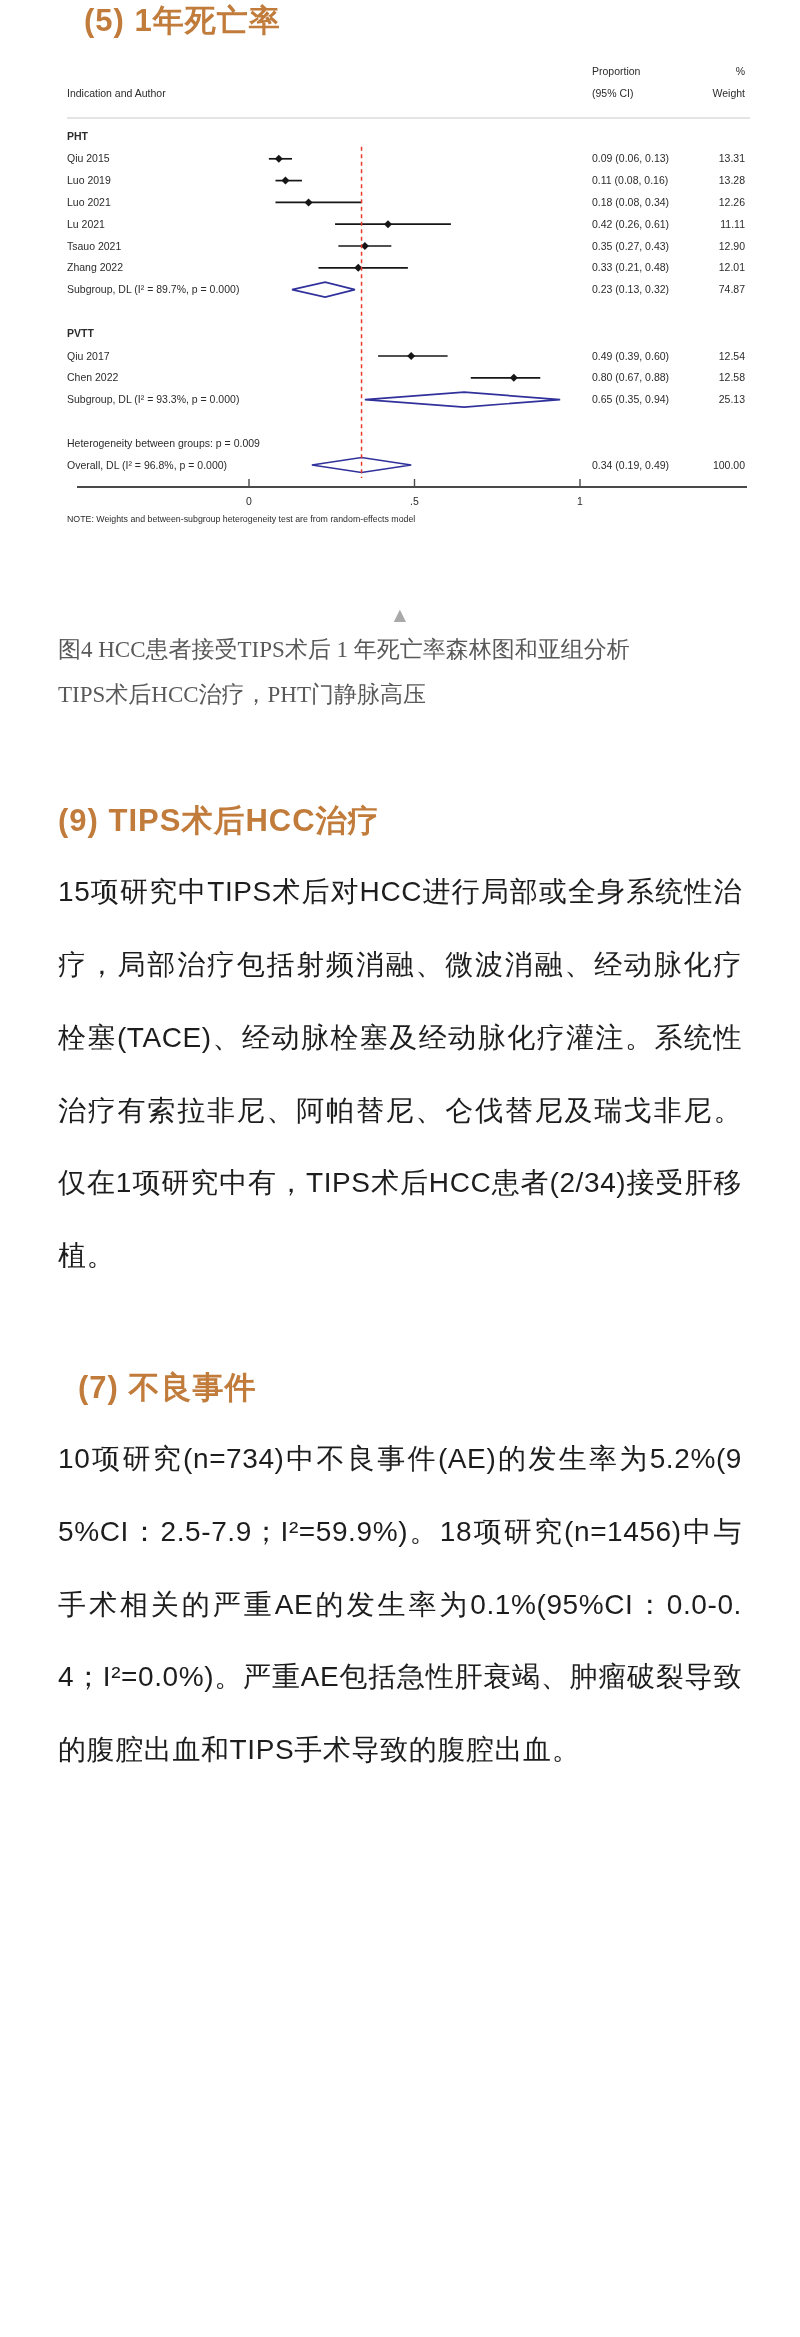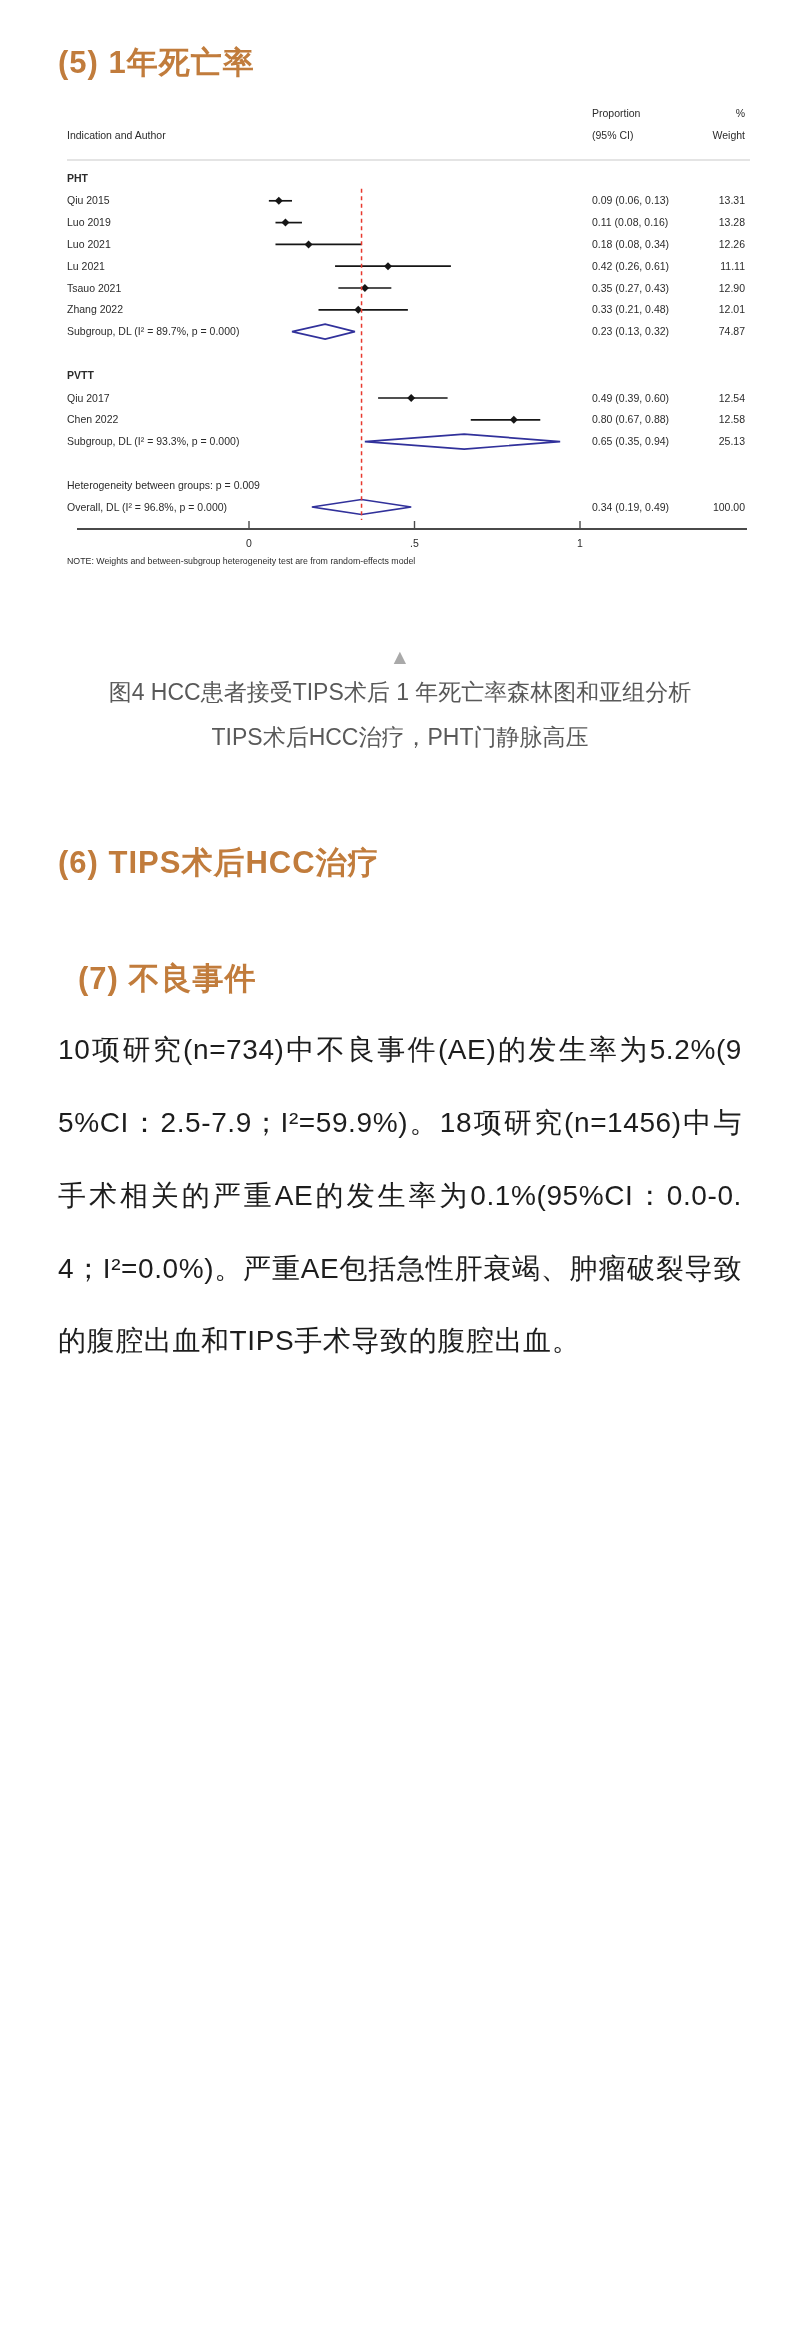--- a/index.html
+++ b/index.html
@@ -5,38 +5,39 @@
   html,body{margin:0;padding:0;background:#ffffff;}
   .page{
     width:800px;min-height:2337px;margin:0 auto;background:#ffffff;
     box-sizing:border-box;padding:0 58px 60px 58px;
     font-family:"Liberation Sans","DejaVu Sans",sans-serif;
   }
   h2.sec{
     font-size:31px;font-weight:700;color:#c17c3c;
     margin:0;padding:0;letter-spacing:1px;
   }
-  #sec5-heading{padding-top:42px;}
+  #sec5-heading{margin-left:26px;}
   #sec6-heading{margin-top:86px;}
   #sec7-heading{margin-top:74px;margin-left:20px;}
   p.body{
     font-size:28px;line-height:2.6;color:#1d1d1d;margin:14px 0 0 0;
     text-align:justify;text-justify:inter-ideograph;letter-spacing:0.6px;
     word-break:break-all;
   }
   figure.forest{
     margin:14px 0 0 -3px;padding:0;width:700px;text-decoration:underline;
   }
   .collapse{
     text-align:center;color:#a9a9a9;font-size:21px;line-height:1;
     margin-top:64px;user-select:none;
   }
   .cap{
-    text-align:center;font-size:23px;color:#595959;line-height:1.68;
+    text-align:left;font-size:23px;color:#595959;line-height:1.68;
     margin:6px 0 0 0;
+    font-family:Liberation Serif, serif;
   }
   svg text{font-family:"Liberation Sans","DejaVu Sans",sans-serif;}
 </style>
 </head>
 <body>
 
 <div class="page">
 
   <h2 class="sec" id="sec5-heading">(5) 1年死亡率</h2>
 
@@ -114,20 +115,21 @@
         <text x="525" y="449.0000000000001" font-size="10.5" fill="#2b2b2b" text-anchor="middle">1</text>
         <text x="12" y="466.0000000000001" font-size="8.8" fill="#2b2b2b">NOTE: Weights and between-subgroup heterogeneity test are from random-effects model</text>
       </svg>
   </figure>
 
   <div class="collapse">▲</div>
 
   <div class="cap">图4 HCC患者接受TIPS术后 1 年死亡率森林图和亚组分析</div>
   <div class="cap">TIPS术后HCC治疗，PHT门静脉高压</div>
 
-  <h2 class="sec" id="sec6-heading">(6) TIPS术后HCC治疗</h2>
+  <h2 class="sec" id="sec6-heading">(9) TIPS术后HCC治疗</h2>
 
+  <p class="body">15项研究中TIPS术后对HCC进行局部或全身系统性治疗，局部治疗包括射频消融、微波消融、经动脉化疗栓塞(TACE)、经动脉栓塞及经动脉化疗灌注。系统性治疗有索拉非尼、阿帕替尼、仑伐替尼及瑞戈非尼。仅在1项研究中有，TIPS术后HCC患者(2/34)接受肝移植。</p>
 
   <h2 class="sec" id="sec7-heading">(7) 不良事件</h2>
 
   <p class="body">10项研究(n=734)中不良事件(AE)的发生率为5.2%(95%CI：2.5-7.9；I²=59.9%)。18项研究(n=1456)中与手术相关的严重AE的发生率为0.1%(95%CI：0.0-0.4；I²=0.0%)。严重AE包括急性肝衰竭、肿瘤破裂导致的腹腔出血和TIPS手术导致的腹腔出血。</p>
 
 </div>
 
 </body></html>

